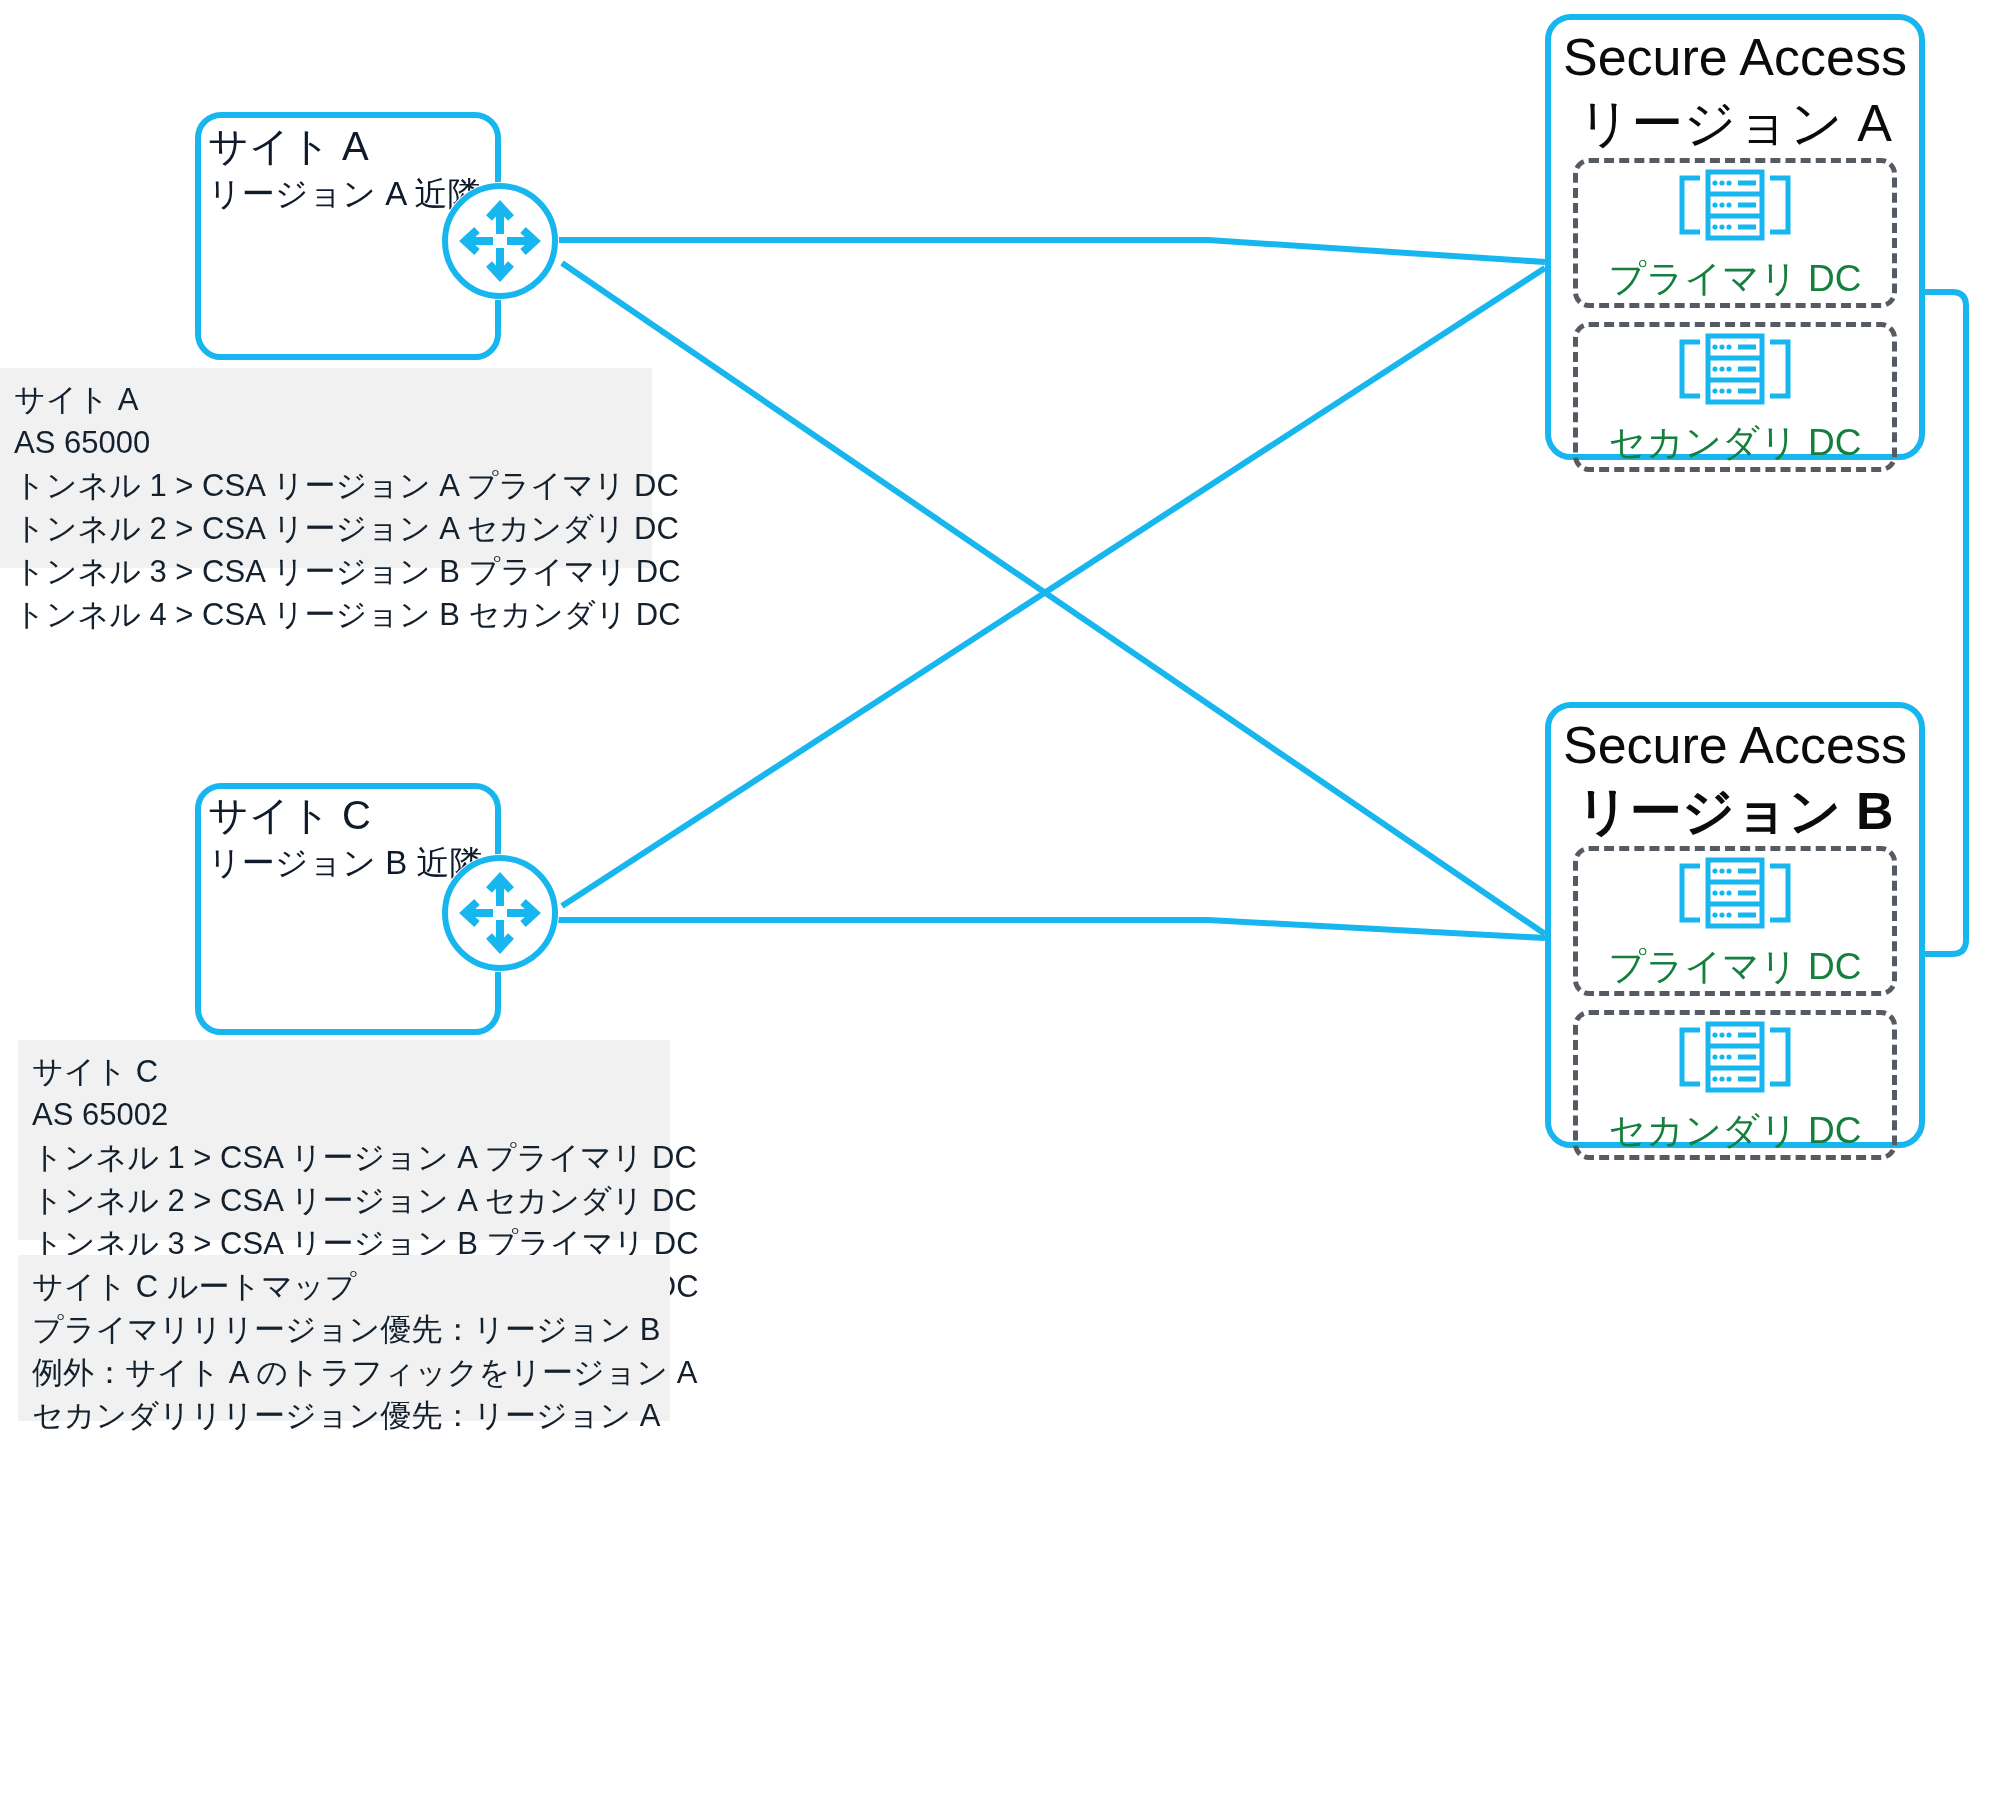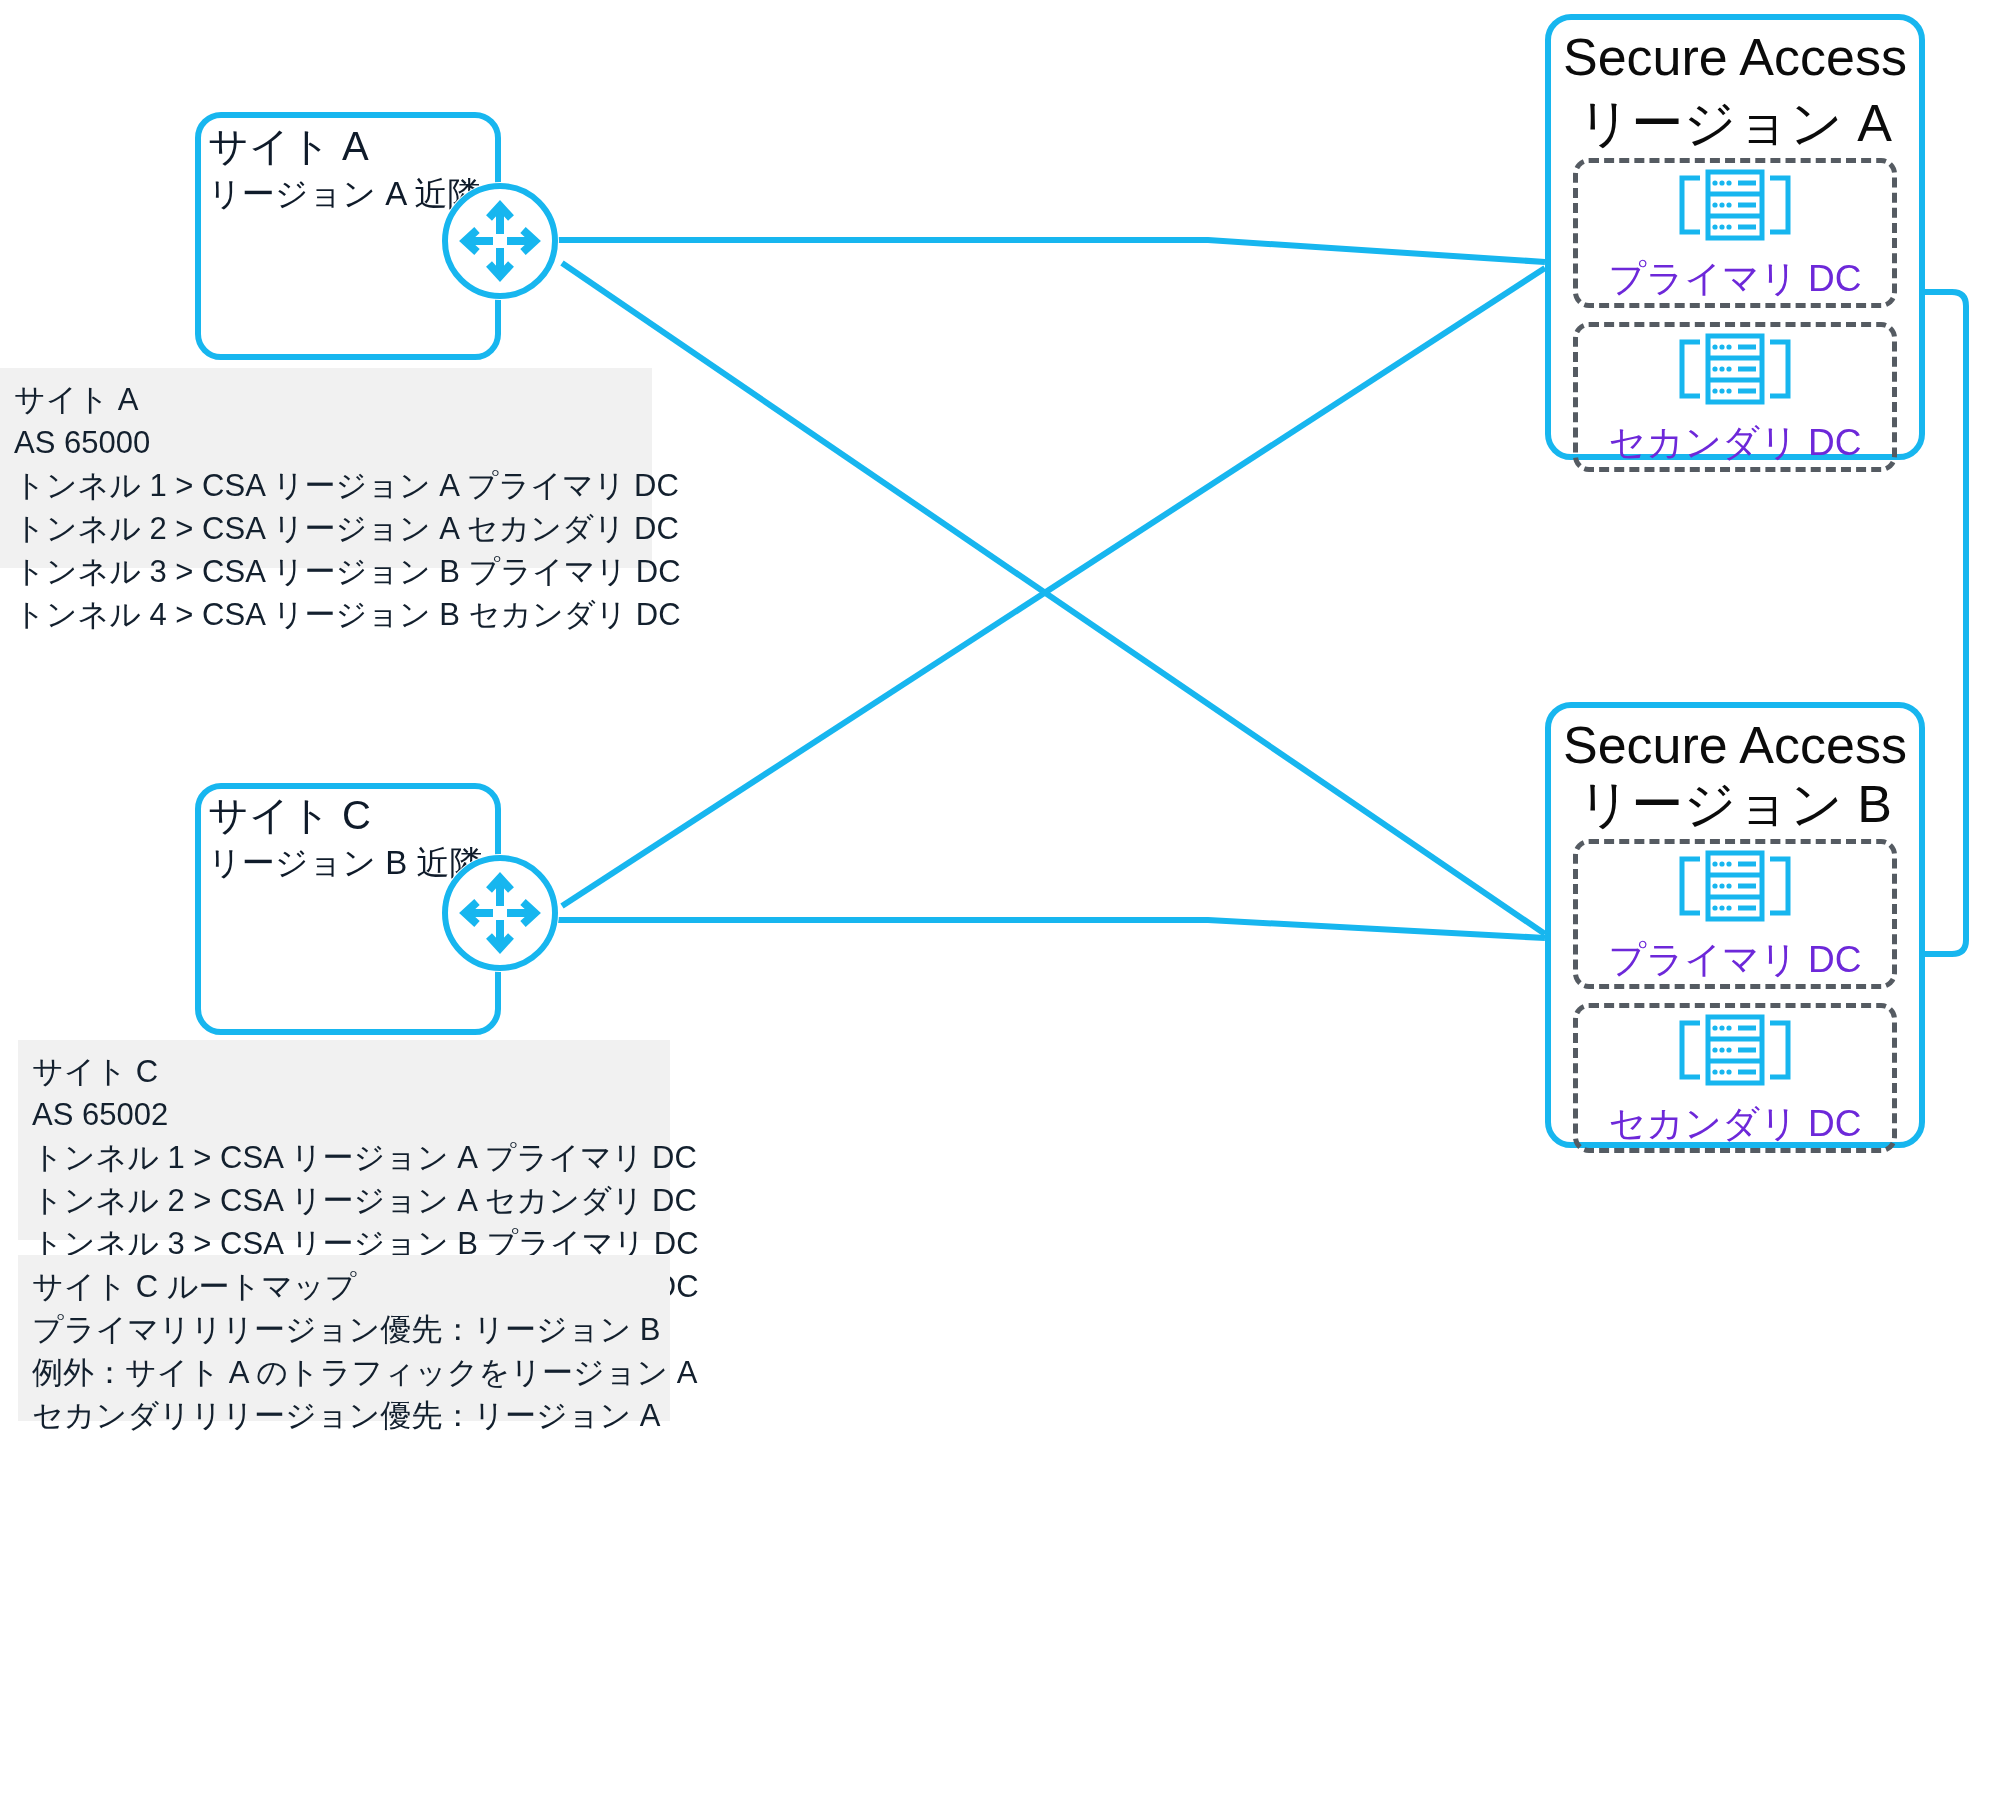--- a/index.html
+++ b/index.html
@@ -30,21 +30,21 @@
   
   .region-box{position:absolute;z-index:3;border:6px solid #17b6ef;border-radius:26px;
               background:#ffffff;box-sizing:border-box;}
   .region-title{font-size:52px;line-height:50px;text-align:center;color:#0b0b0b;
                 margin-top:12px;white-space:nowrap;}
   .dc-wrap{padding:0 22px;}
   .dc-box{border:5px dashed #555b62;border-radius:16px;box-sizing:border-box;
           display:flex;flex-direction:column;align-items:center;justify-content:center;
           padding:14px 0 10px 0;}
   .dc-box + .dc-box{margin-top:14px;}
-  .dc-label{font-size:37px;line-height:46px;color:#6d28d9;white-space:nowrap;margin-top:10px;}
+  .dc-label{font-size:37px;line-height:46px;color:#15803d;white-space:nowrap;margin-top:10px;}
   .dc-icon{display:block;}
 </style>
 </head>
 <body>
 
 <div id="stage">
 
   <svg id="links" viewBox="0 0 2004 1806" width="2004" height="1806" xmlns="http://www.w3.org/2000/svg">
     <g fill="none" stroke="#17b6ef" stroke-width="6" stroke-linecap="butt">
 
@@ -184,21 +184,21 @@
             </g>
           </svg>
         </span>
         <span class="dc-label">セカンダリ DC</span>
       </div>
     </div>
   </div>
 
   <div class="region-box" style="left:1545px;top:702px;width:380px;height:446px;">
     <div class="region-title">Secure Access</div>
-    <div class="region-title" style="margin-top:9px;">リージョン B</div>
+    <div class="region-title" style="margin-top:16px;font-weight:bold;">リージョン B</div>
     <div class="dc-wrap" style="margin-top:10px;">
       <div class="dc-box" style="height:150px;">
         <span class="dc-icon">
           <svg width="150" height="74" viewBox="0 0 150 74" xmlns="http://www.w3.org/2000/svg">
             <g fill="none" stroke="#17b6ef" stroke-width="5">
               <polyline points="40,10 22,10 22,64 40,64"></polyline>
               <polyline points="110,10 128,10 128,64 110,64"></polyline>
               <rect x="48" y="4" width="54" height="66"></rect>
               <line x1="48" y1="26" x2="102" y2="26"></line>
               <line x1="48" y1="48" x2="102" y2="48"></line>

